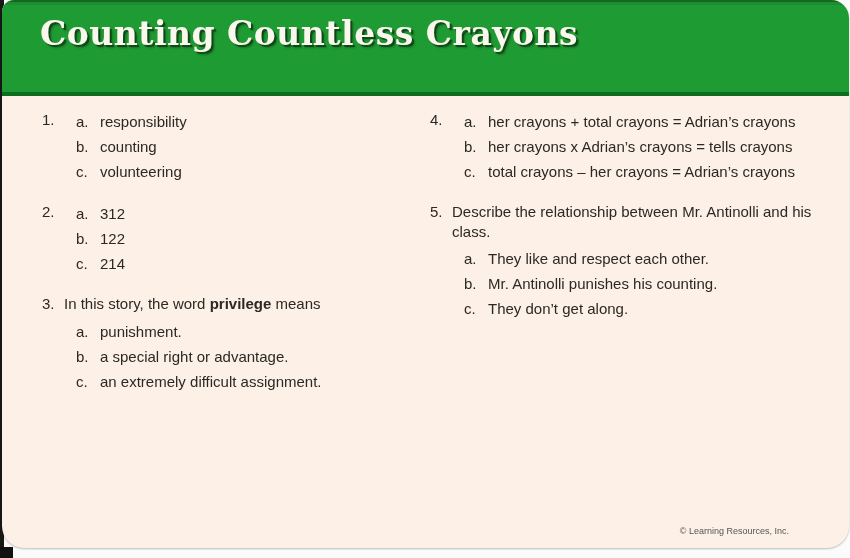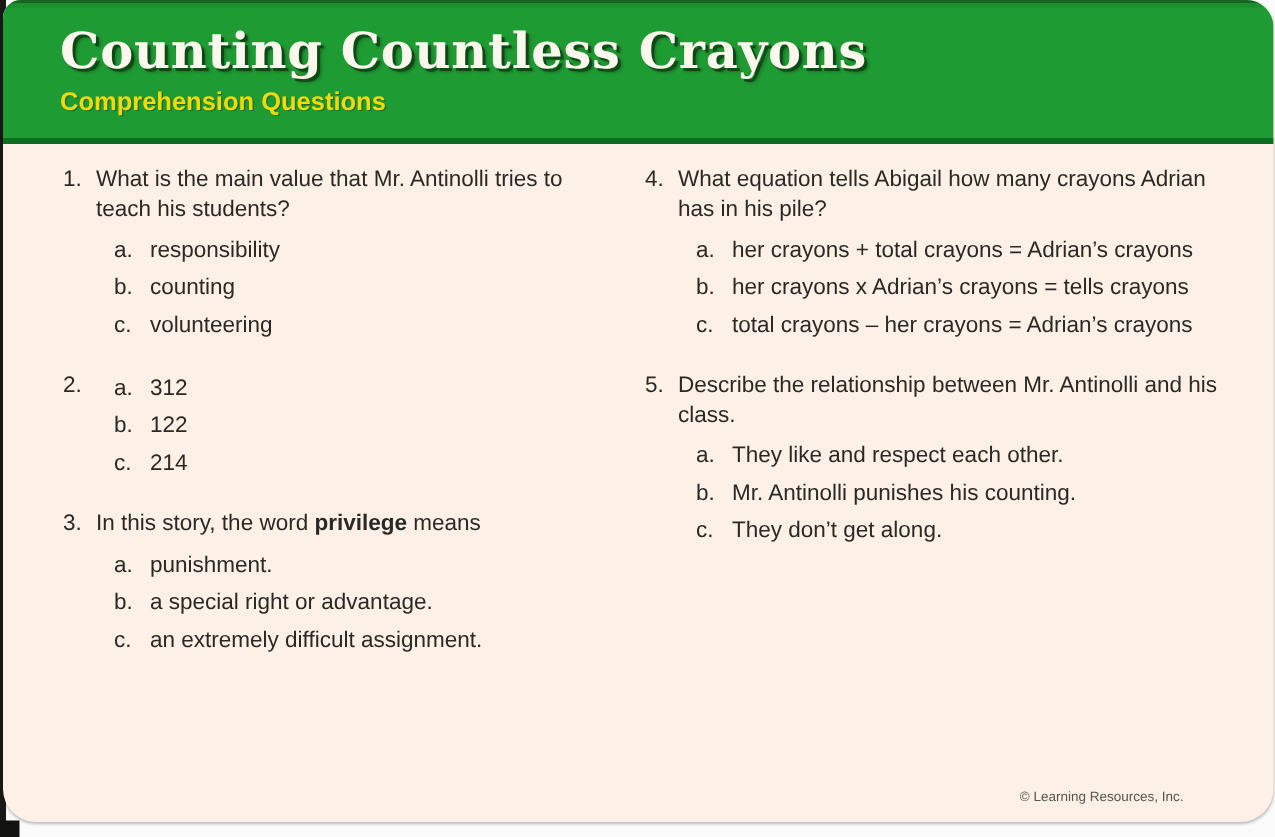--- a/index.html
+++ b/index.html
@@ -54,31 +54,29 @@
 <body>
 
 <div class="scan">
   <div class="edge-left"></div>
   <div class="edge-corner"></div>
 
   <div class="card">
 
     <div class="header">
       <div class="title">Counting Countless Crayons</div>
-      <div class="subtitle">Comprehension Questions</div>
     </div>
 
     <div class="content">
 
       <div class="col left">
 
         <div class="q">
           <span class="q-num">1.</span>
           <div class="q-body">
-            <div class="q-text">What is the main value that Mr. Antinolli tries to teach his students?</div>
             <div class="opts">
               <div class="opt">
                 <span class="opt-letter">a.</span>
                 <span class="opt-text">responsibility</span>
               </div>
               <div class="opt">
                 <span class="opt-letter">b.</span>
                 <span class="opt-text">counting</span>
               </div>
               <div class="opt">
@@ -130,21 +128,20 @@
           </div>
         </div>
 
       </div>
 
       <div class="col right">
 
         <div class="q">
           <span class="q-num">4.</span>
           <div class="q-body">
-            <div class="q-text">What equation tells Abigail how many crayons Adrian has in his pile?</div>
             <div class="opts">
               <div class="opt">
                 <span class="opt-letter">a.</span>
                 <span class="opt-text">her crayons + total crayons = Adrian’s crayons</span>
               </div>
               <div class="opt">
                 <span class="opt-letter">b.</span>
                 <span class="opt-text">her crayons x Adrian’s crayons = tells crayons</span>
               </div>
               <div class="opt">

